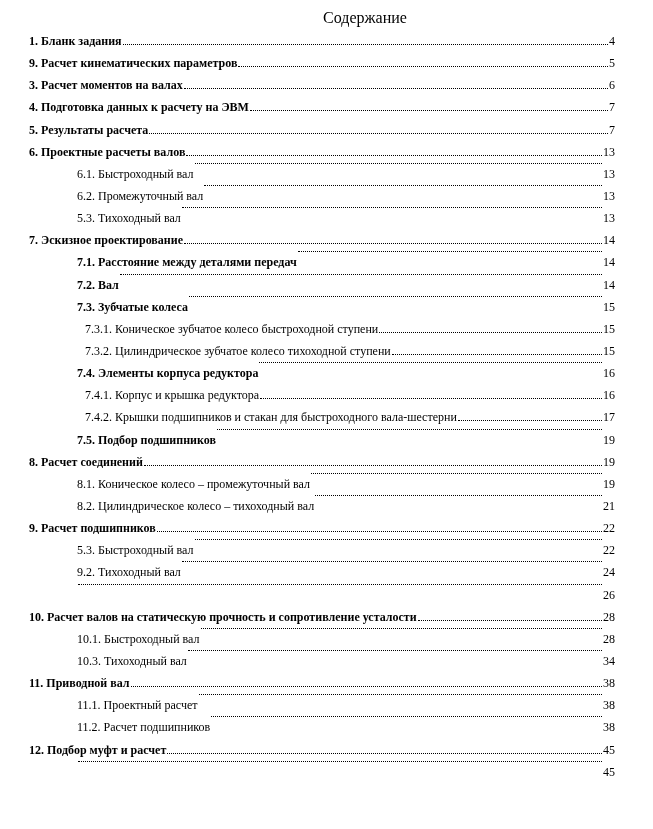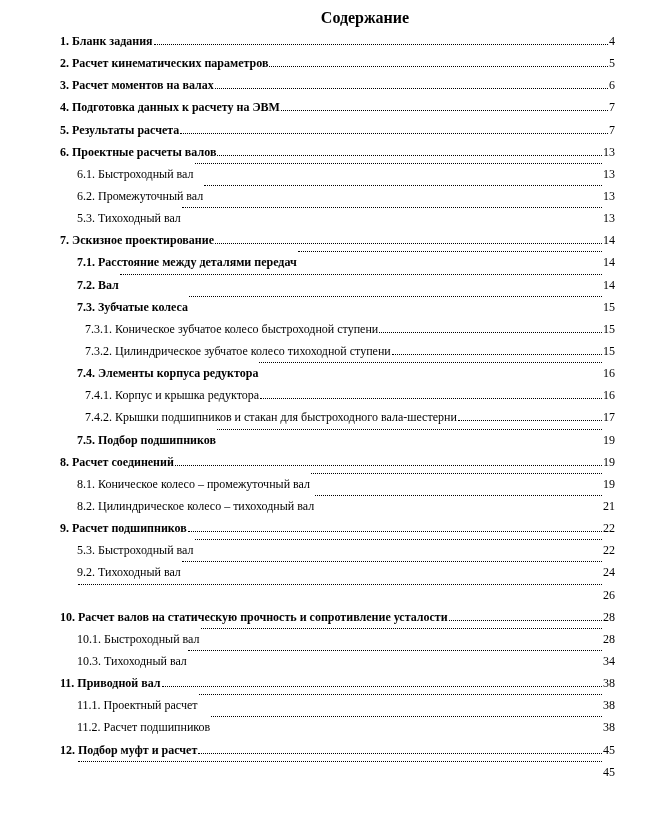--- a/index.html
+++ b/index.html
@@ -16,36 +16,36 @@
     font-family: "Liberation Serif", "DejaVu Serif", serif;
     overflow: hidden;
     box-sizing: border-box;
   }
   .title {
     margin: 0;
     padding: 8px 0 0 77px; 
     text-align: center;
     font-size: 16px;
     line-height: 20px;
-    font-weight: 700;
+    font-weight: 400;
   }
   .toc {
     padding-top: 2px;
   }
   .row {
     display: flex;
     align-items: baseline;
     height: 22.15px;
     line-height: 22.15px;
     font-size: 12px;
     padding-right: 38px;
     box-sizing: border-box;
     white-space: nowrap;
   }
-  .row.lv1 { padding-left: 60px; justify-content: flex-end; }
+  .row.lv1 { padding-left: 29px; justify-content: flex-end; }
   .row.lv2 { padding-left: 77px; align-items: flex-end; }
   .row.lv3 { padding-left: 85px; }
   .row.bold .label { font-weight: 700; }
   .label {
     flex: 0 0 auto;
   }
   .dots {
     flex: 1 1 auto;
     min-width: 6px;
     border-bottom: 1.6px dotted #000000;
@@ -63,21 +63,21 @@
 <div class="page">
   <h1 class="title">Содержание</h1>
 
   <div class="toc">
       <div class="row lv1 bold">
     <span class="label">1. Бланк задания</span>
     <span class="dots"></span>
     <span class="pagenum">4</span>
   </div>
       <div class="row lv1 bold">
-    <span class="label">2. Расчет кинематических параметров</span>
+    <span class="label">9. Расчет кинематических параметров</span>
     <span class="dots"></span>
     <span class="pagenum">5</span>
   </div>
       <div class="row lv1 bold">
     <span class="label">3. Расчет моментов на валах</span>
     <span class="dots"></span>
     <span class="pagenum">6</span>
   </div>
       <div class="row lv1 bold">
     <span class="label">4. Подготовка данных к расчету на ЭВМ</span>

